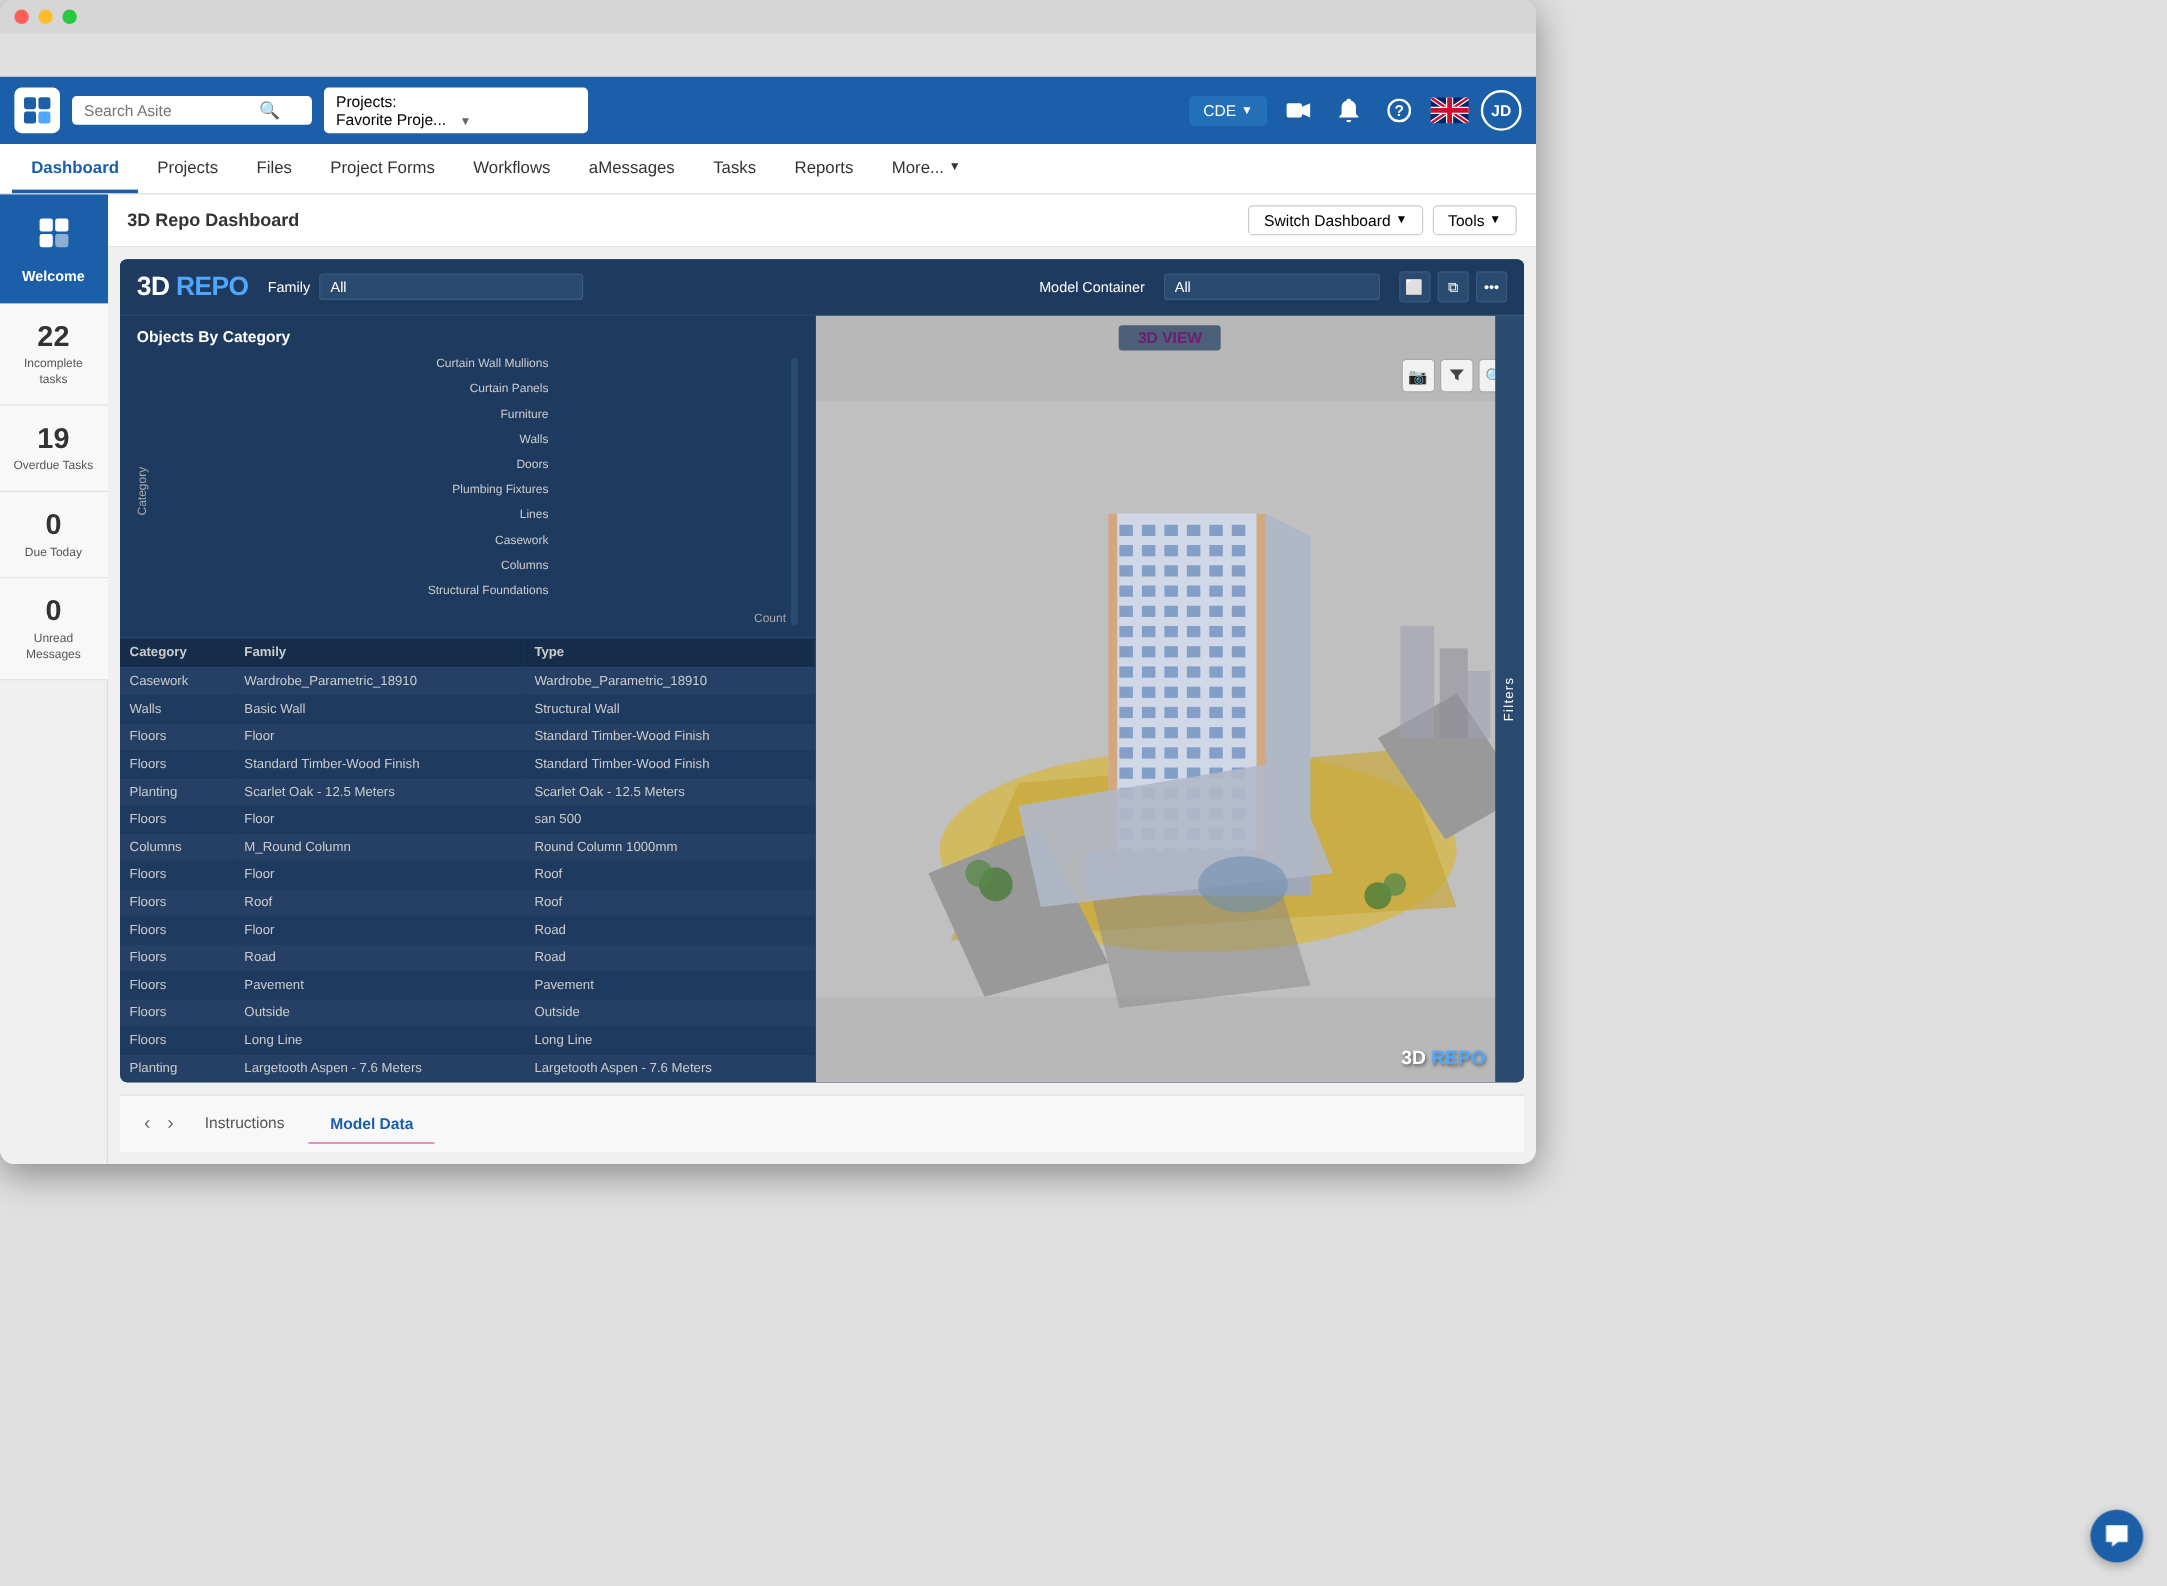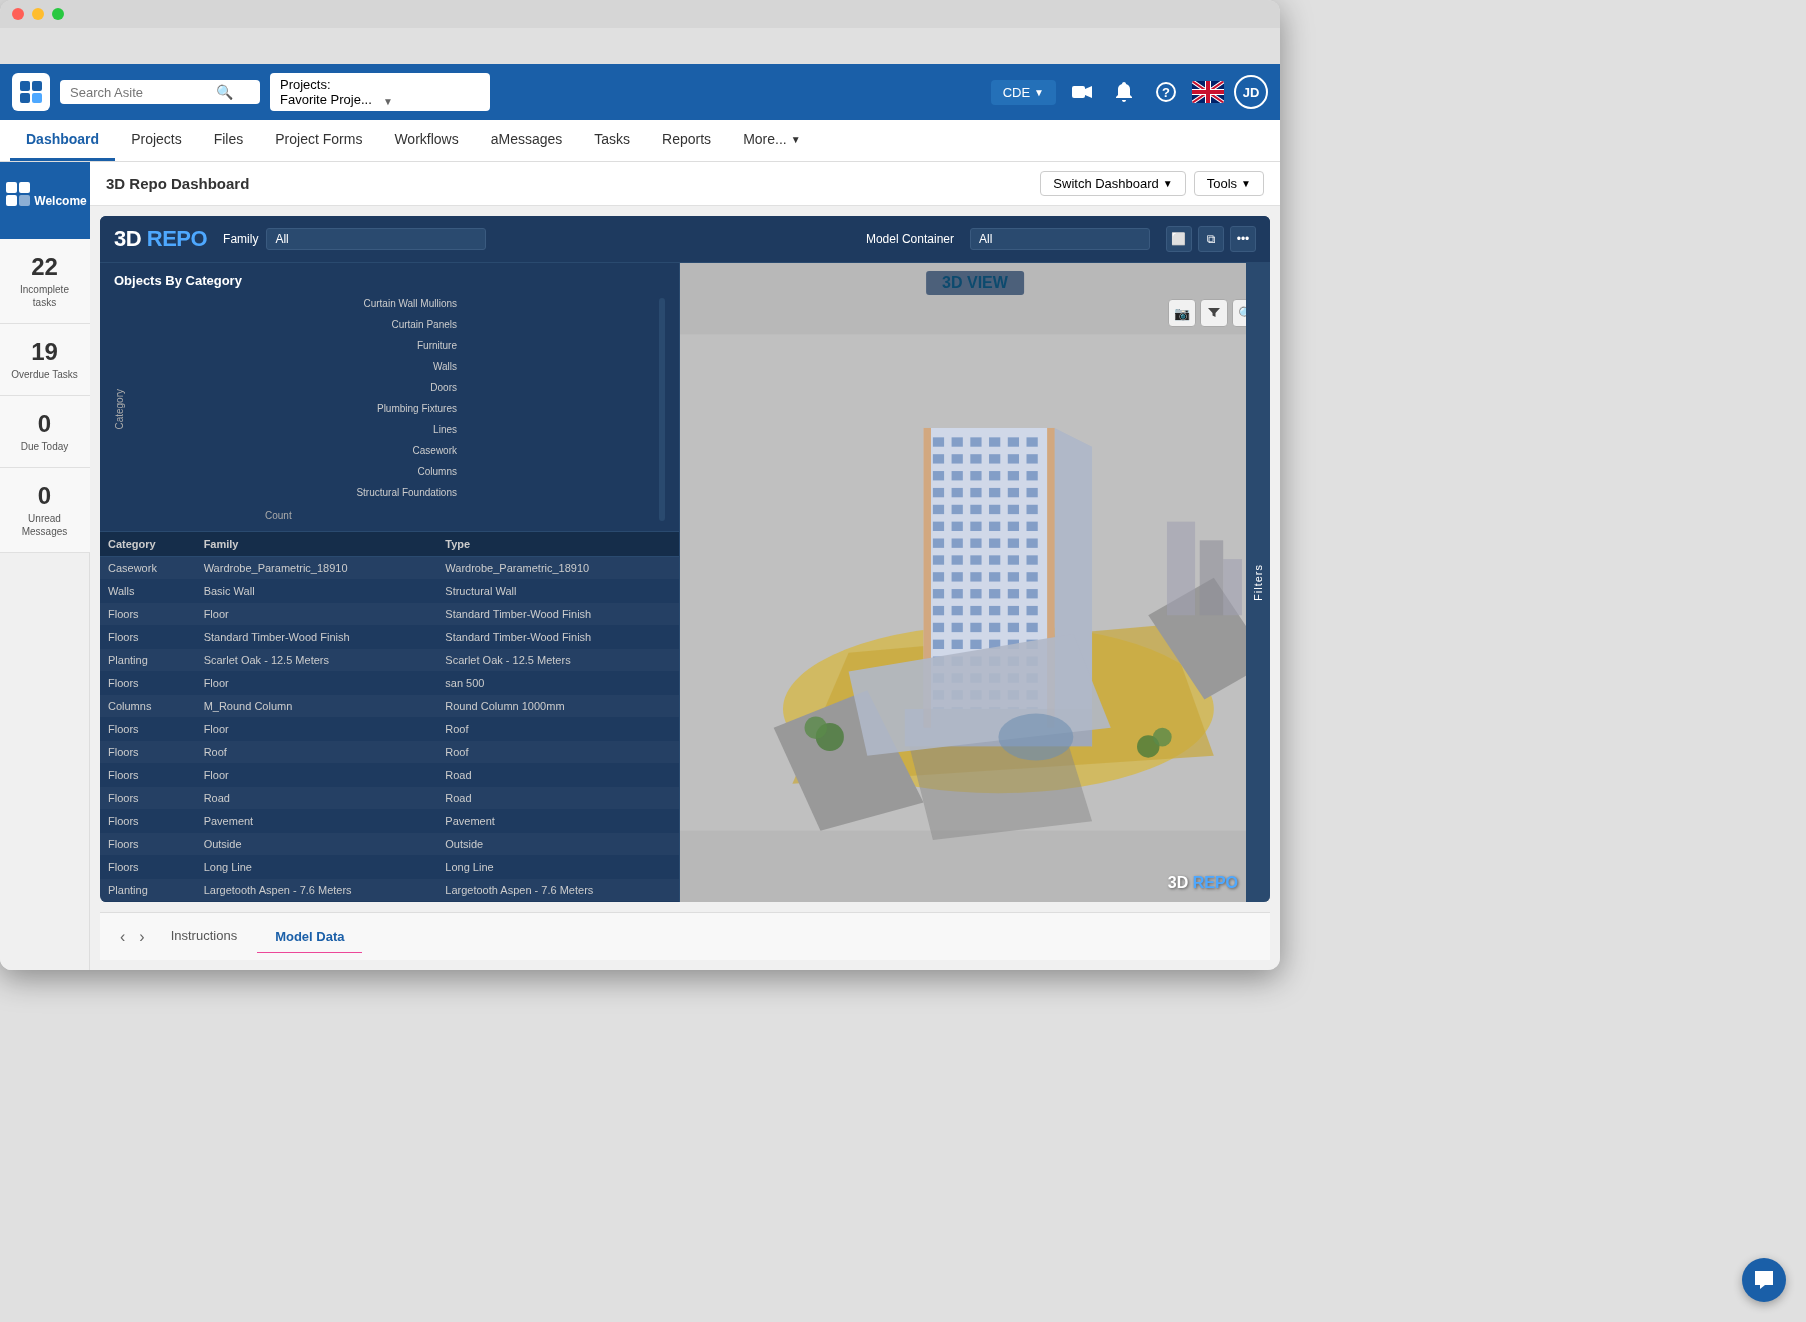--- a/index.html
+++ b/index.html
@@ -144,21 +144,21 @@
       display: flex;
       flex-direction: column;
       align-items: center;
       padding-top: 0;
     }
     .sidebar-welcome {
       width: 90px;
       background: #1a5fa8;
       color: #fff;
       display: flex;
-      flex-direction: row;
+      flex-direction: column;
       align-items: center;
       justify-content: center;
       padding: 16px 8px;
       cursor: pointer;
     }
     .sidebar-welcome .icon { font-size: 28px; margin-bottom: 6px; }
     .sidebar-welcome .label { font-size: 12px; font-weight: 600; }
     .sidebar-stat {
       width: 90px;
       display: flex;
@@ -330,21 +330,21 @@
     }
     .bar-fill {
       height: 100%;
       background: #4a8fd4;
     }
     .chart-axis {
       margin-top: 6px;
       padding-left: 136px;
       color: #aaa;
       font-size: 10px;
-      text-align: left;
+      text-align: right;
     }
 
     
     .table-area {
       flex: 1;
       overflow-y: auto;
     }
     .data-table {
       width: 100%;
       border-collapse: collapse;
@@ -392,22 +392,22 @@
       flex: 1;
       position: relative;
       background: #b8b8b8;
       overflow: hidden;
     }
     .view-3d-label {
       position: absolute;
       top: 8px;
       left: 50%;
       transform: translateX(-50%);
-      color: #0c4a6e;
-      font-size: 16px;
+      color: #701a75;
+      font-size: 13px;
       font-weight: 600;
       background: rgba(30,58,95,0.7);
       padding: 3px 16px;
       border-radius: 3px;
       z-index: 2;
     }
     .view-tools {
       position: absolute;
       top: 36px;
       right: 10px;

